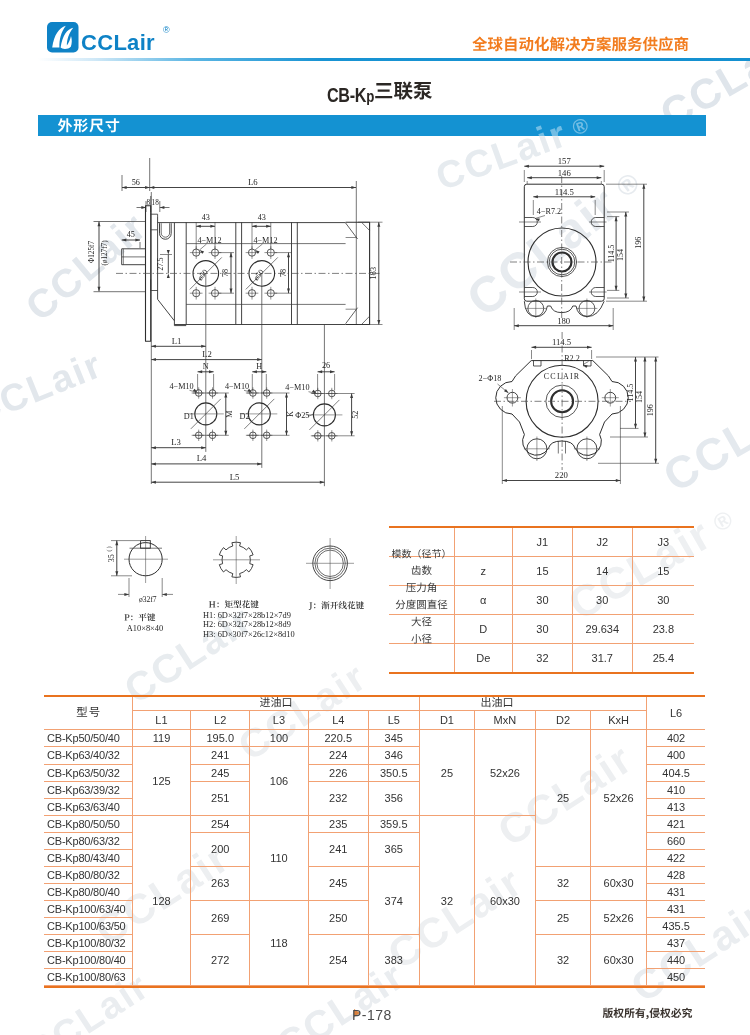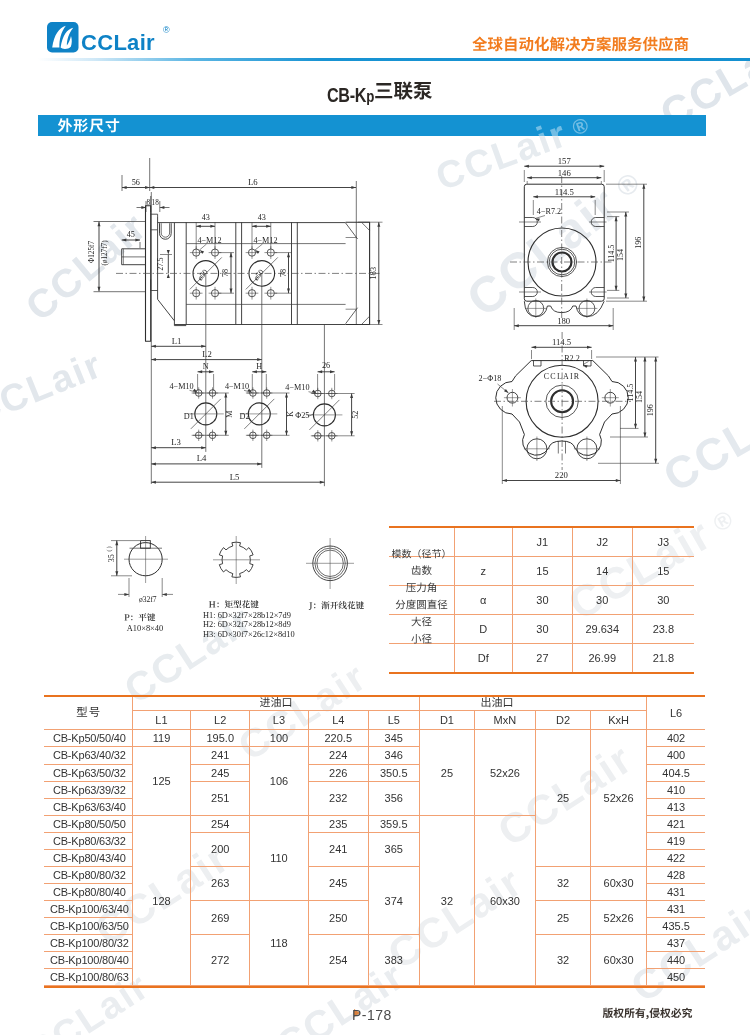--- a/index.html
+++ b/index.html
@@ -8,21 +8,21 @@
 #bluebar{position:absolute;left:38px;top:115.2px;width:668px;height:21.3px;background:#1492d2}
 #ptab{position:absolute;left:389px;top:526px;border-top:2.6px solid #e9731f;border-bottom:2.6px solid #e9731f}
 table{border-collapse:collapse;table-layout:fixed}
 .pt td{border:0.8px solid #f2a173;height:16.75px;text-align:center;font-size:11px;color:#333;padding:8px}
 .pt tr td:first-child{border-left:none}.pt tr td:last-child{border-right:none}
 .pt tr:first-child td{border-top:none}.pt tr:last-child td{border-bottom:none}
 #btab{position:absolute;left:44px;top:694.5px;border-top:2.6px solid #e9731f;border-bottom:2.6px solid #e9731f}
 .bt td{border:0.8px solid #f2a173;height:17.07px;text-align:center;font-size:11px;color:#333;padding:0;vertical-align:middle}
 .bt tr.h1 td{height:14.2px}
 .bt tr.h2 td{height:19.2px}
-.bt td.mod{text-align:center;padding-left:3px;letter-spacing:-0.2px}
+.bt td.mod{text-align:left;padding-left:3px;letter-spacing:-0.2px}
 .bt tr td:first-child{border-left:none}.bt tr:first-child td:last-child{border-right:none}
 .bt td:last-child{border-right:none}
 .bt tr:first-child td{border-top:none}
 #foot1{position:absolute;left:352px;top:1006.5px;font-size:14px;color:#4c4c4c;letter-spacing:0.5px}
 #ftri{position:absolute;left:354px;top:1009px;width:0;height:0;border-left:6px solid #d9803c;border-top:4.5px solid transparent;border-bottom:4.5px solid transparent}
 #overlay{position:absolute;left:0;top:0;z-index:5}
 #wmlayer{position:absolute;left:0;top:0;z-index:0}
 #logo{position:absolute;left:46.8px;top:22.3px}
 </style></head>
 <body>
@@ -86,24 +86,24 @@
         </tr>
         <tr>
           <td></td>
           <td>D</td>
           <td>30</td>
           <td>29.634</td>
           <td>23.8</td>
         </tr>
         <tr>
           <td></td>
-          <td>Df</td>
-          <td>27</td>
-          <td>26.99</td>
-          <td>21.8</td>
+          <td>De</td>
+          <td>32</td>
+          <td>31.7</td>
+          <td>25.4</td>
         </tr>
       </tbody>
     </table>
   </div>
 <div id="btab">
     <table class="bt">
       <colgroup>
         <col style="width:88.1px">
         <col style="width:58.8px">
         <col style="width:58.7px">
@@ -183,21 +183,21 @@
           <td>359.5</td>
           <td rowspan="10">32</td>
           <td rowspan="10">60x30</td>
           <td>421</td>
         </tr>
         <tr>
           <td class="mod">CB-Kp80/63/32</td>
           <td rowspan="2">200</td>
           <td rowspan="2">241</td>
           <td rowspan="2">365</td>
-          <td>419</td>
+          <td>660</td>
         </tr>
         <tr>
           <td class="mod">CB-Kp80/43/40</td>
           <td>422</td>
         </tr>
         <tr>
           <td class="mod">CB-Kp80/80/32</td>
           <td rowspan="2">263</td>
           <td rowspan="2">245</td>
           <td rowspan="4">374</td>

